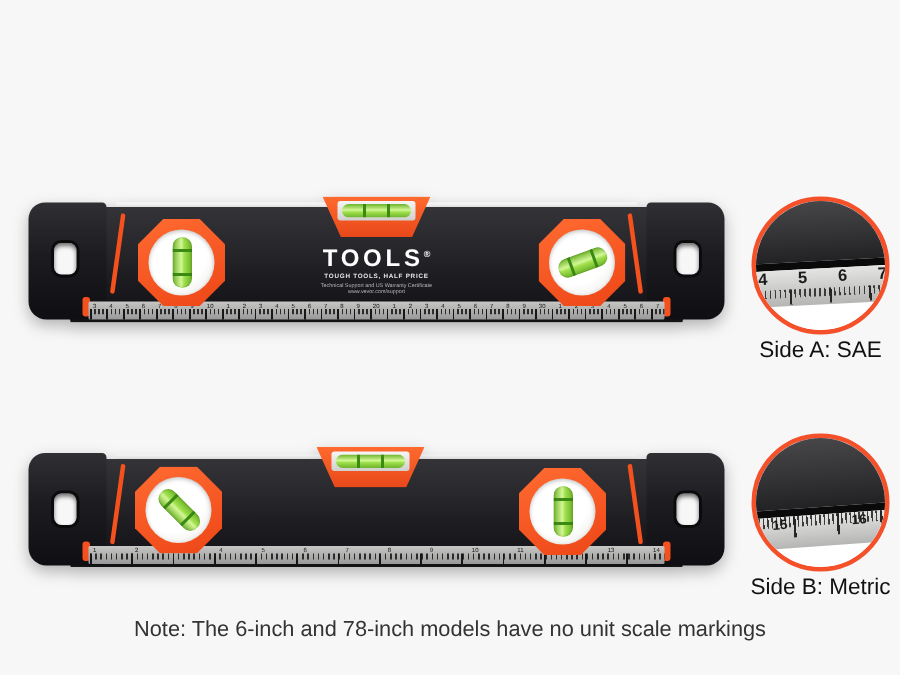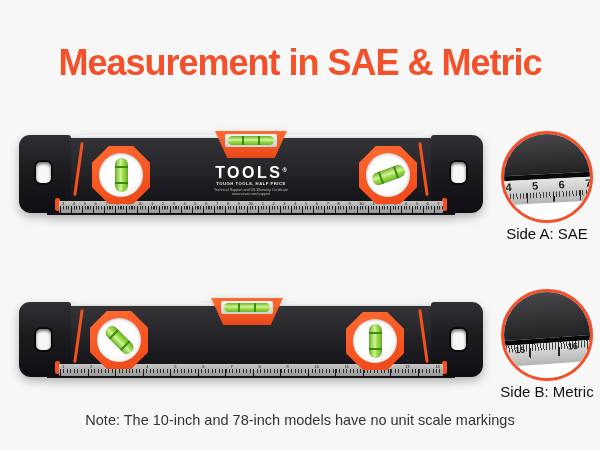--- a/index.html
+++ b/index.html
@@ -121,21 +121,20 @@
   .mnums span:nth-child(2){left:70%;}
 
   .inset-label{position:absolute;width:120px;text-align:center;font-size:15px;color:#111;}
   .note{position:absolute;left:0;top:412px;width:600px;text-align:center;font-size:14.5px;color:#333;}
 </style>
 </head>
 <body>
 
 <div class="canvas">
 
-  <div class="headline">Measurement in SAE &amp; Metric</div>
 
   <div class="lvl lvl-a">
     <div class="baserail"></div>
     <div class="strip"></div>
     <div class="body"></div>
     <div class="cap l">
       <div class="hole"></div>
     </div>
     <div class="cap r">
       <div class="hole"></div>
@@ -291,14 +290,14 @@
         <div class="mnums">
             <span>15</span>
             <span>16</span>
           </div>
       </div>
       <div class="i-white"></div>
     </div>
   </div>
   <div class="inset-label" style="left:487px;top:383px;">Side B: Metric</div>
 
-  <div class="note">Note: The 10-inch and 78-inch models have no unit scale markings</div>
+  <div class="note">Note: The 6-inch and 78-inch models have no unit scale markings</div>
 </div>
 
 </body></html>

